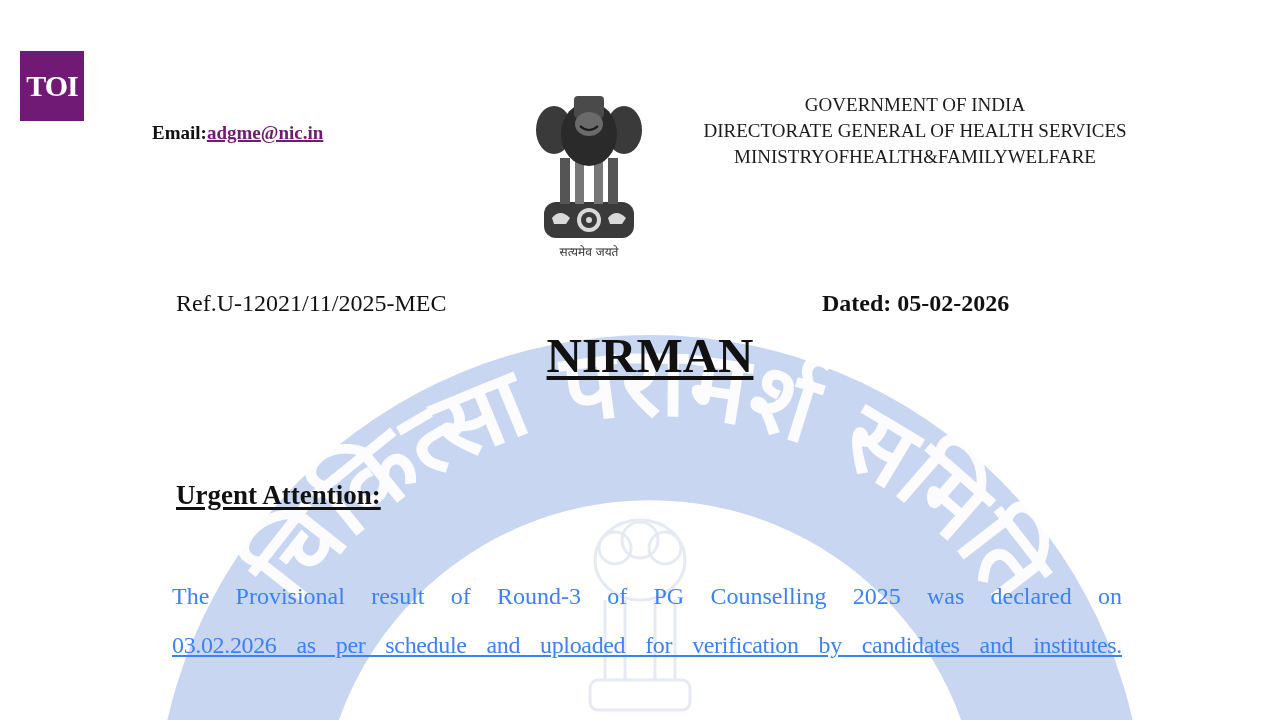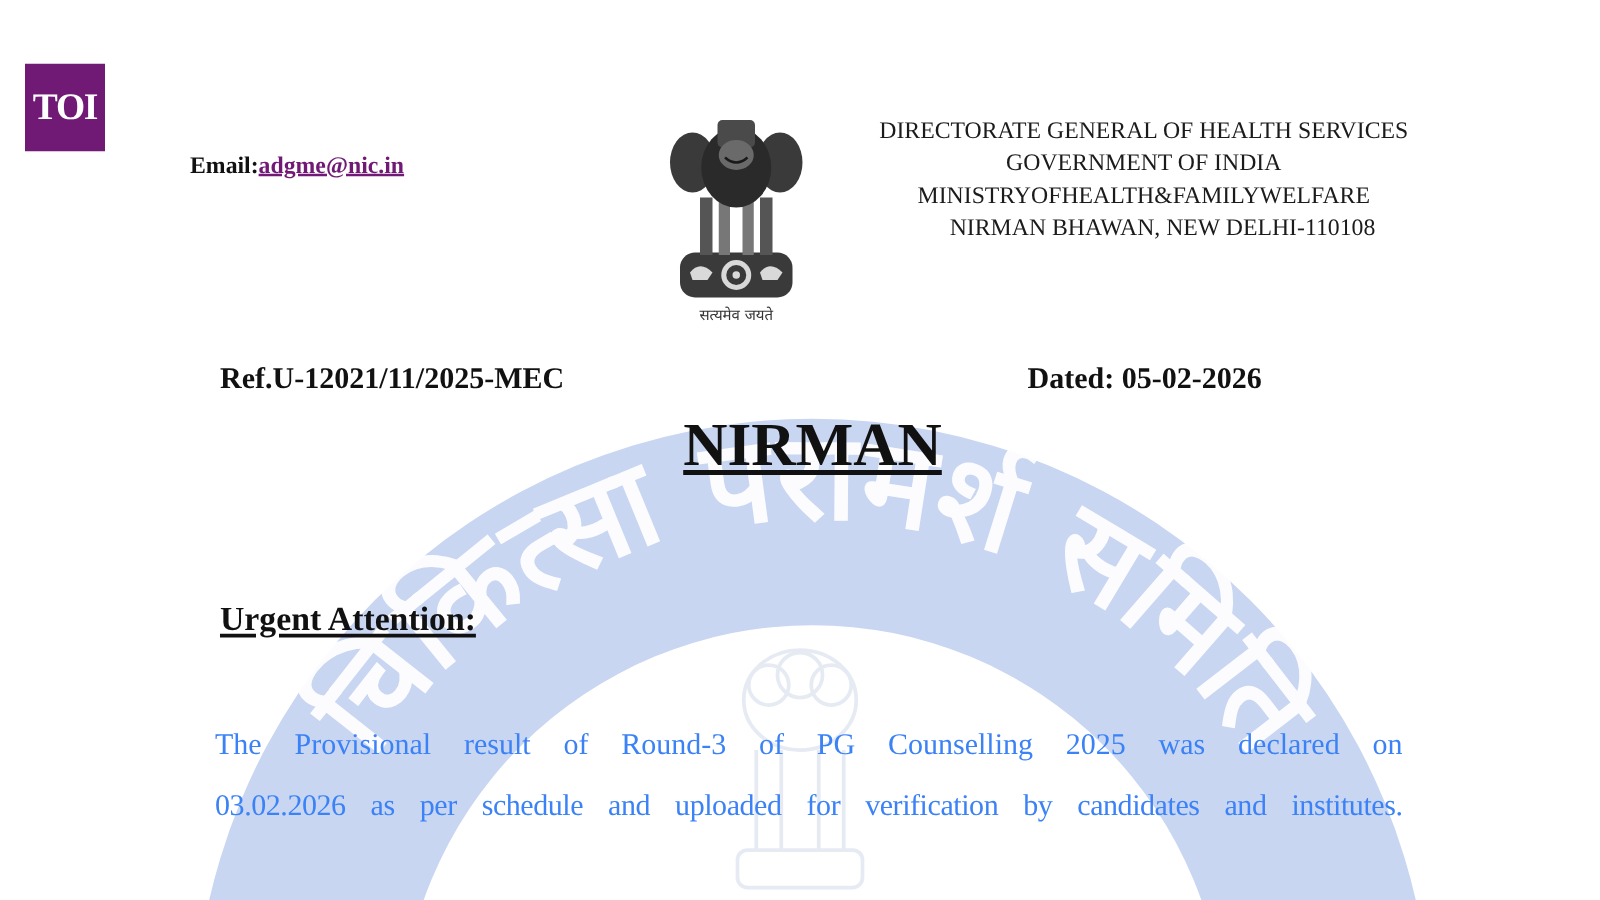--- a/index.html
+++ b/index.html
@@ -31,21 +31,21 @@
   .emblem { left: 530px; top: 90px; width: 118px; height: 172px; z-index: 2; }
 
   .gov {
     left: 660px; top: 92px; width: 510px; text-align: center; z-index: 2;
     font-size: 19px; line-height: 26px; color: #1b1b1b;
   }
   .gov div { white-space: nowrap; }
   .gov .l4 { padding-left: 30px; }
 
   .ref {
-    left: 176px; top: 290px; font-weight: bold; font-size: 24px; z-index: 2; text-align: right;
+    left: 176px; top: 290px; font-weight: normal; font-size: 24px; z-index: 2; text-align: right;
   }
   .dated {
     left: 822px; top: 290px; font-weight: bold; font-size: 24px; z-index: 2;
   }
   .notice {
     left: 0; width: 1300px; top: 328px; text-align: center; z-index: 2;
     font-weight: bold; font-size: 49px; line-height: 56px;
   }
   .notice span { text-decoration: underline; text-decoration-thickness: 4px; text-underline-offset: 4px; }
 
@@ -53,21 +53,21 @@
     left: 176px; top: 480px; z-index: 2;
     font-weight: bold; font-size: 27px;
     text-decoration: underline; text-decoration-thickness: 3px; text-underline-offset: 3px;
   }
 
   .body-text {
     left: 172px; top: 572px; width: 950px; z-index: 2;
     font-size: 24px; line-height: 49px; color: #3b82f6;
   }
   .body-text .ln { display: block; text-align: justify; text-align-last: justify; white-space: nowrap; height: 49px; }
-  .body-text .ln.tight { letter-spacing: -0.35px; }
+  .body-text .ln.tight { letter-spacing: -0.35px; text-decoration: underline; }
 </style>
 </head>
 <body>
 
 <svg class="abs watermark" viewBox="0 0 1280 720" xmlns="http://www.w3.org/2000/svg">
   <defs>
     <path id="arcPath" d="M 235 830 A 412 412 0 0 1 1065 830"></path>
   </defs>
 
   <path d="M 155 830 A 495 495 0 0 1 1145 830 L 980 830 A 330 330 0 0 0 320 830 Z" fill="#c8d6f2"></path>
@@ -116,24 +116,23 @@
     <ellipse cx="59" cy="44" rx="28" ry="32" fill="#2a2a2a"></ellipse>
 
     <rect x="44" y="6" width="30" height="22" rx="4" fill="#4a4a4a"></rect>
     <ellipse cx="59" cy="34" rx="14" ry="12" fill="#6a6a6a"></ellipse>
     <path d="M 50 36 q 9 8 18 0" stroke="#1a1a1a" stroke-width="2" fill="none"></path>
   </g>
   <text x="59" y="166" text-anchor="middle" font-family="DejaVu Sans, sans-serif" font-size="12" fill="#333">सत्यमेव जयते</text>
 </svg>
 
 <div class="abs gov">
+  <div>GOVERNMENT OF INDIA</div>
   <div>DIRECTORATE GENERAL OF HEALTH SERVICES</div>
-  <div>GOVERNMENT OF INDIA</div>
   <div>MINISTRYOFHEALTH&amp;FAMILYWELFARE</div>
-  <div class="l4">NIRMAN BHAWAN, NEW DELHI-110108</div>
 </div>
 
 <div class="abs ref">Ref.U-12021/11/2025-MEC</div>
 <div class="abs dated">Dated: 05-02-2026</div>
 
 <div class="abs notice">
   <span>NIRMAN</span>
 </div>
 
 <div class="abs urgent">Urgent Attention:</div>

